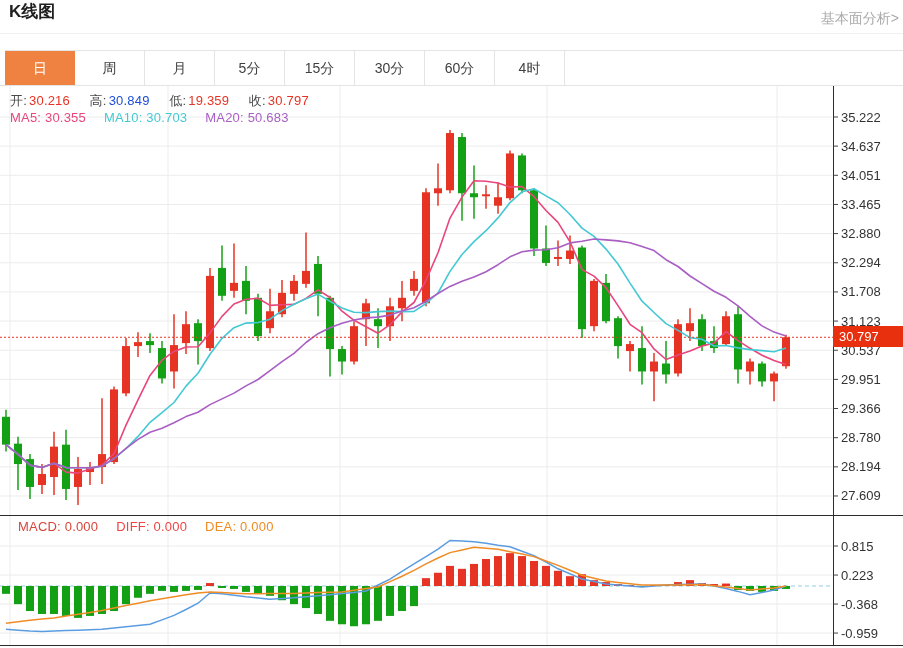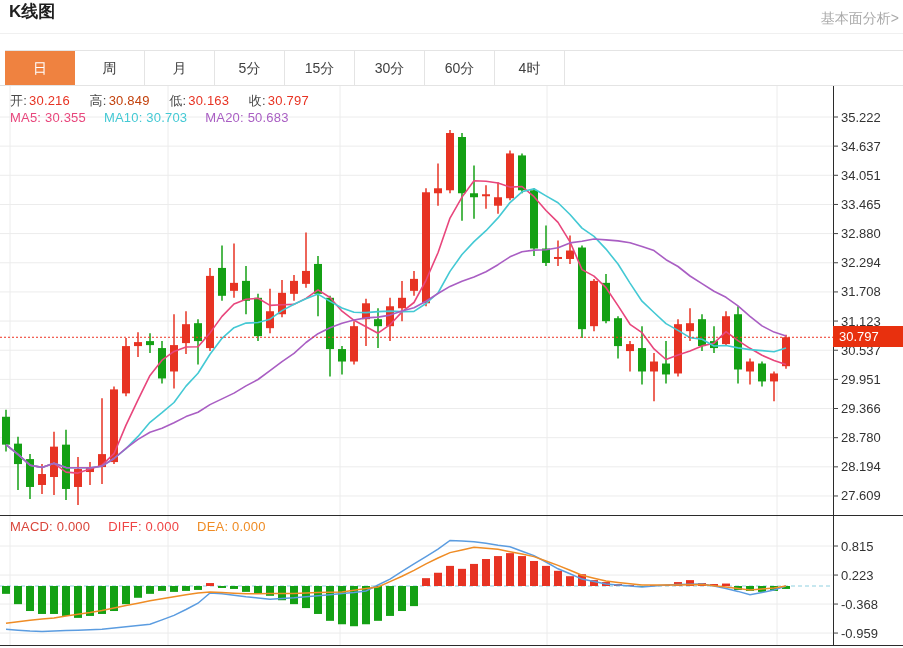--- a/index.html
+++ b/index.html
@@ -307,22 +307,22 @@
     <div class="tab">月</div>
     <div class="tab">5分</div>
     <div class="tab">15分</div>
     <div class="tab">30分</div>
     <div class="tab">60分</div>
     <div class="tab">4时</div>
   </div>
 
 <div class="legend" style="top:92px;">
   <span class="lbl">开:</span><span class="val v-up" style="color: rgb(231, 51, 35);">30.216</span>
-  <span class="lbl">高:</span><span class="val v-up" style="color: #c2410c;">30.849</span>
-  <span class="lbl">低:</span><span class="val v-up" style="color: rgb(231, 51, 35);">30.163</span>
+  <span class="lbl">高:</span><span class="val v-up" style="color: #1d4ed8;">30.849</span>
+  <span class="lbl">低:</span><span class="val v-up" style="color: rgb(231, 51, 35);">19.359</span>
   <span class="lbl">收:</span><span class="val v-up" style="color: rgb(231, 51, 35);">30.797</span>
 </div>
 
 <div class="legend" id="ma-legend" style="top:110px;"><span style="color: rgb(232, 70, 124);">MA5: 30.355</span><span style="color: rgb(68, 201, 212);">MA10: 30.703</span><span style="color: rgb(169, 94, 195);">MA20: 50.683</span></div>
 
-<div class="legend" id="macd-legend" style="top:519px;"><span style="color: rgb(217, 69, 58);">MACD: 0.000</span><span style="color: #ef4444;">DIFF: 0.000</span><span style="color: rgb(239, 140, 37);">DEA: 0.000</span></div>
+<div class="legend" id="macd-legend" style="top:519px;"><span style="color: rgb(217, 69, 58); margin-left: 8px;">MACD: 0.000</span><span style="color: #ef4444;">DIFF: 0.000</span><span style="color: rgb(239, 140, 37);">DEA: 0.000</span></div>
 
 <div class="price-badge" id="price-badge" style="background: rgb(232, 48, 14); top: 326px;">30.797</div>
 
 </body></html>

